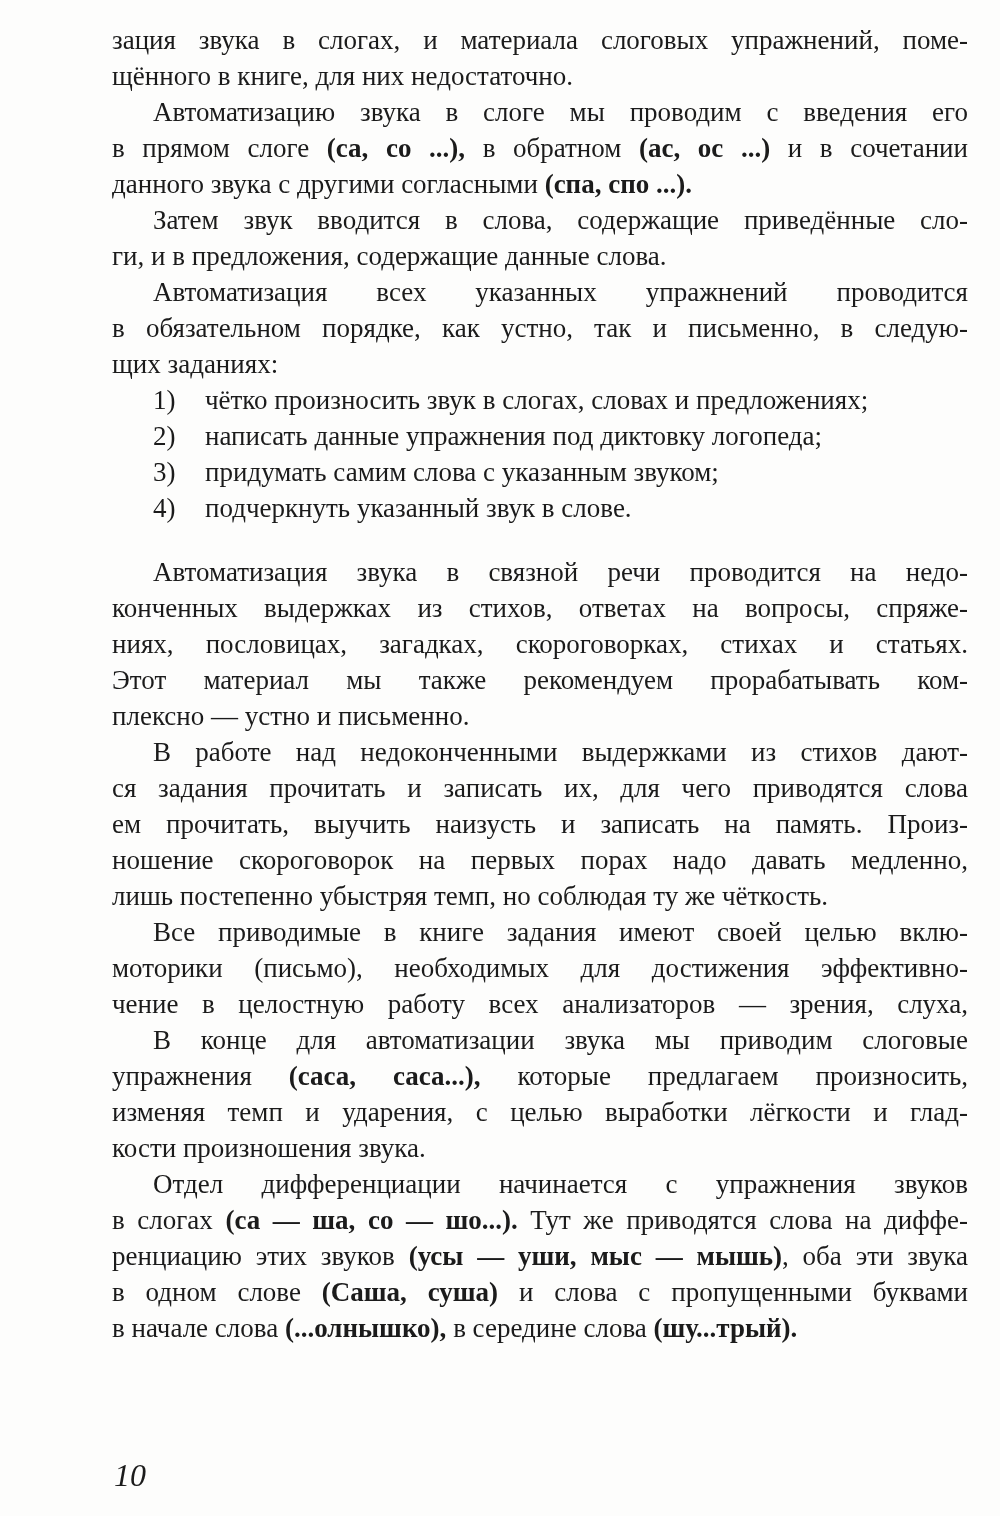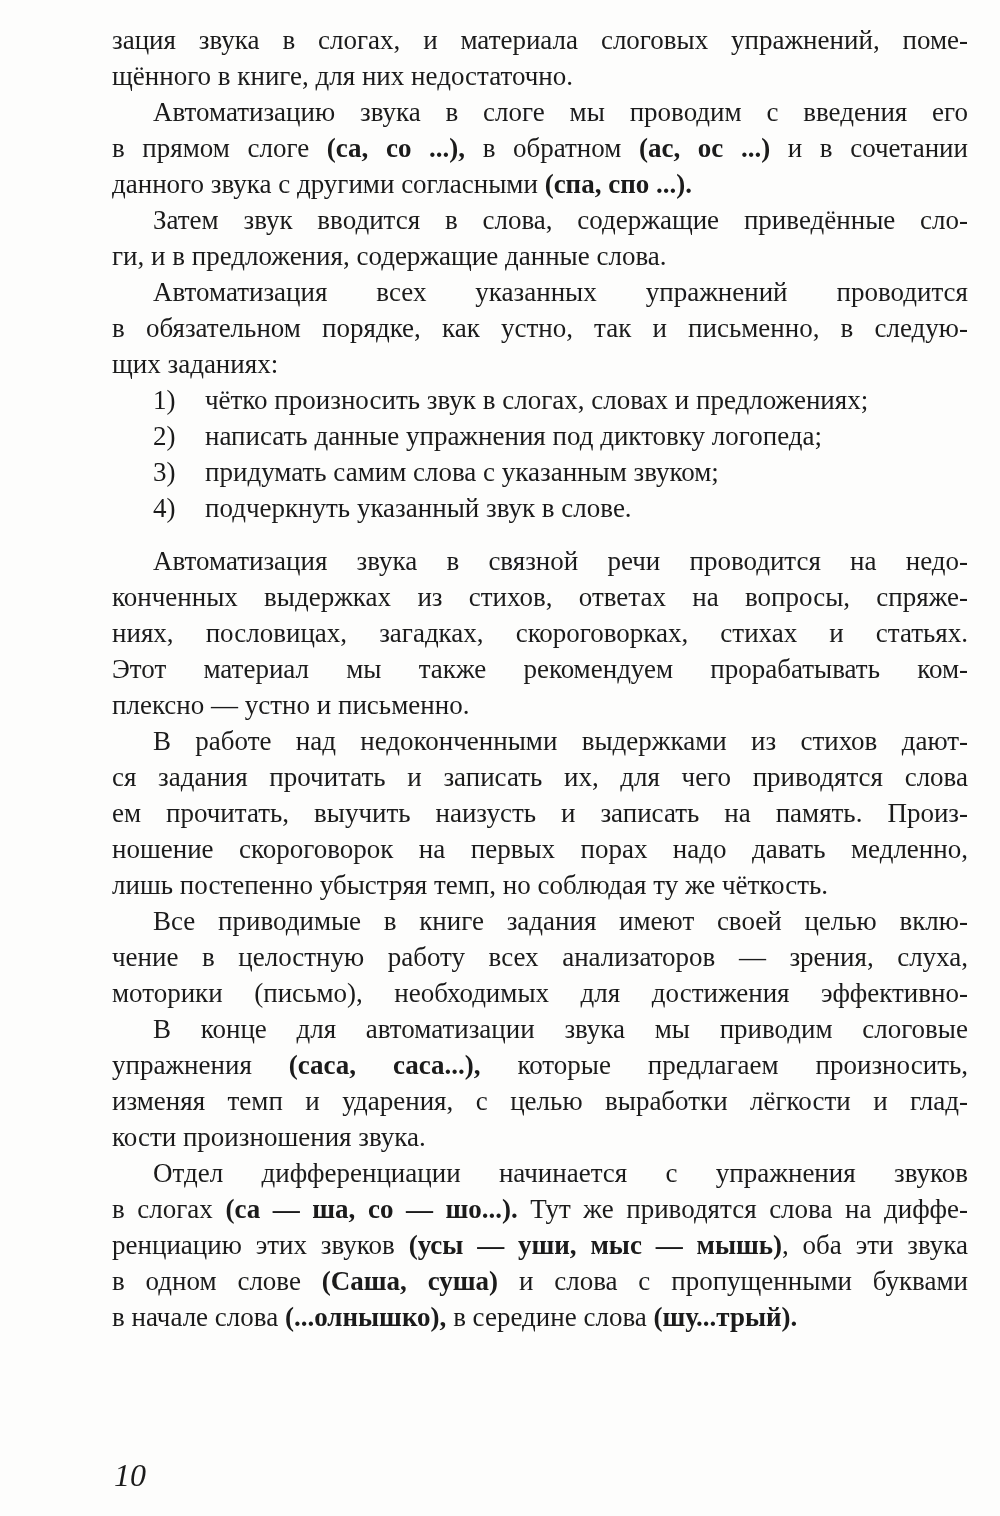--- a/index.html
+++ b/index.html
@@ -18,21 +18,21 @@
     line-height: 36px;
     overflow: hidden;
   }
   .text-col {
     position: absolute;
     left: 112px;
     top: 22px;
     width: 856px;
   }
   .para { margin: 0; }
-  .para.gap { margin-top: 17px; }
+  .para.gap { margin-top: 28px; }
   .line { text-align: left; }
   .line.fill {
     text-align: justify;
     text-align-last: justify;
   }
   .para.indent .line:first-child { text-indent: 41px; }
   .bi {
     font-weight: 700;
   }
   .nlist { margin: 0; }
@@ -92,22 +92,22 @@
       </div>
       <div class="para indent">
         <div class="line fill"><span>В работе над недоконченными выдержками из стихов дают-</span></div>
         <div class="line fill"><span>ся задания прочитать и записать их, для чего приводятся слова</span></div>
         <div class="line fill"><span>ем прочитать, выучить наизусть и записать на память. Произ-</span></div>
         <div class="line fill"><span>ношение скороговорок на первых порах надо давать медленно,</span></div>
         <div class="line"><span>лишь постепенно убыстряя темп, но соблюдая ту же чёткость.</span></div>
       </div>
       <div class="para indent">
         <div class="line fill"><span>Все приводимые в книге задания имеют своей целью вклю-</span></div>
+        <div class="line fill"><span>моторики (письмо), необходимых для достижения эффективно-</span></div>
         <div class="line fill"><span>чение в целостную работу всех анализаторов — зрения, слуха,</span></div>
-        <div class="line fill"><span>моторики (письмо), необходимых для достижения эффективно-</span></div>
       </div>
       <div class="para indent">
         <div class="line fill"><span>В конце для автоматизации звука мы приводим слоговые</span></div>
         <div class="line fill"><span>упражнения </span><span class="bi">(саса, саса...),</span><span> которые предлагаем произносить,</span></div>
         <div class="line fill"><span>изменяя темп и ударения, с целью выработки лёгкости и глад-</span></div>
         <div class="line"><span>кости произношения звука.</span></div>
       </div>
       <div class="para indent">
         <div class="line fill"><span>Отдел дифференциации начинается с упражнения звуков</span></div>
         <div class="line fill"><span>в слогах </span><span class="bi">(са — ша, со — шо...).</span><span> Тут же приводятся слова на диффе-</span></div>

